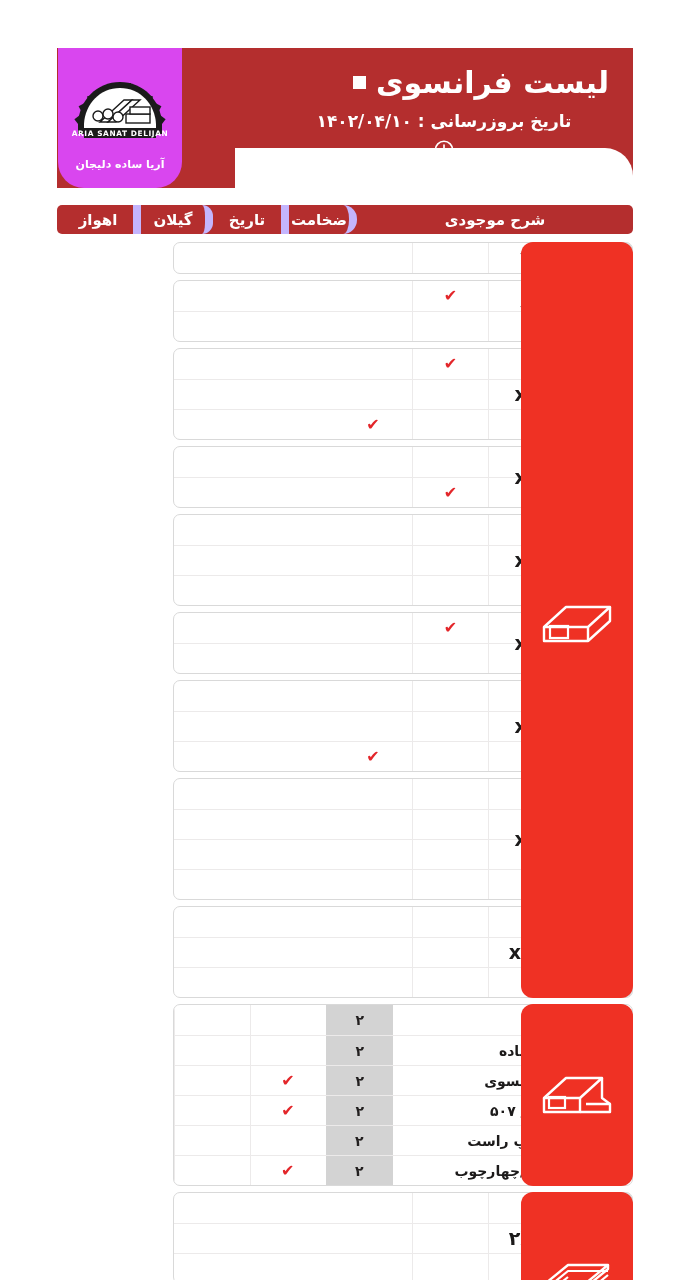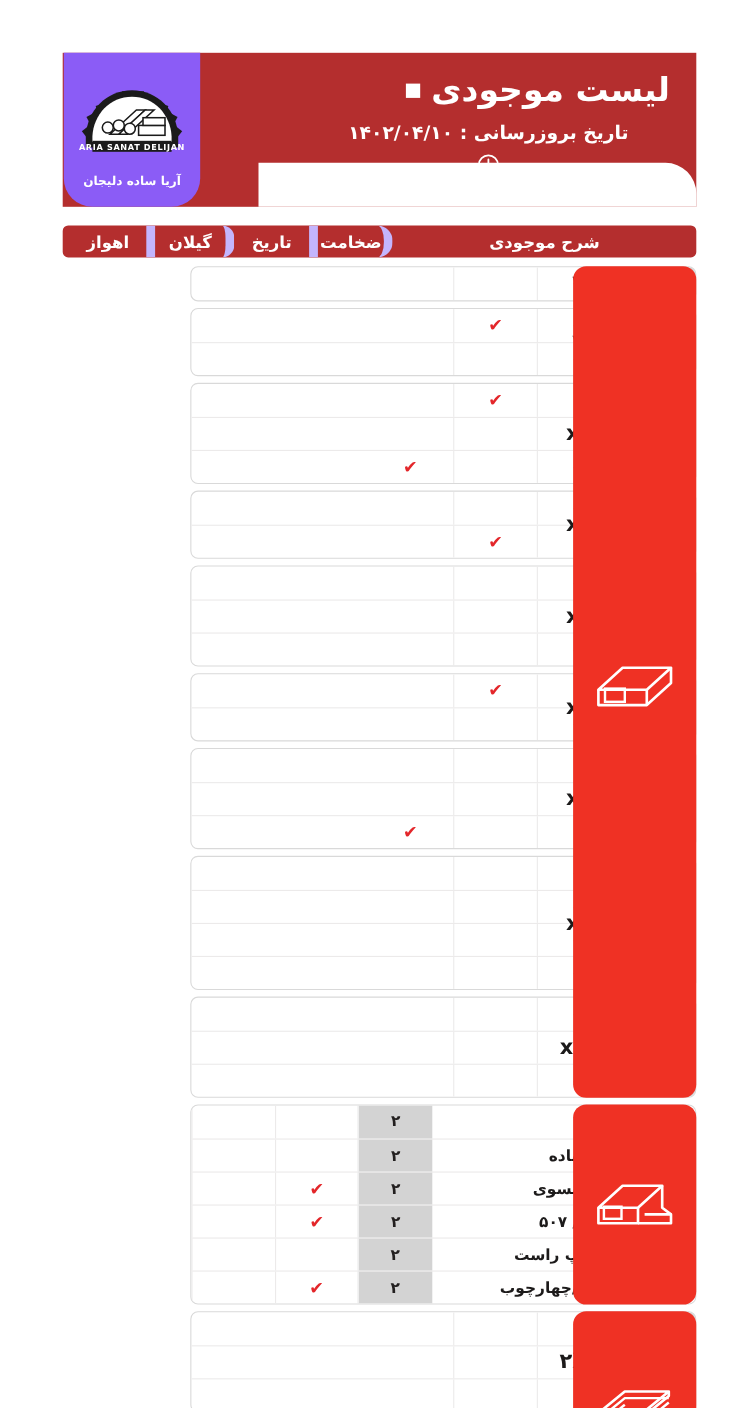--- a/index.html
+++ b/index.html
@@ -84,21 +84,21 @@
     width:22px;height:22px;
     flex:0 0 auto;
     display:block;
   }
 
   
   .logo-badge{
     position:absolute;
     left:1px;top:0;
     width:124px;height:140px;
-    background:#8b5cf6;
+    background:#d946ef;
     border-bottom-left-radius:26px;
     border-bottom-right-radius:26px;
     overflow:hidden;
   }
   .logo-inner{
     position:absolute;
     left:50%;top:28px;
     transform:translateX(-50%);
     width:110px;
     text-align:center;
@@ -247,21 +247,21 @@
 
 <div class="page">
 
   <div class="header-wrap">
     <div class="header-bar">
       <div class="notch"></div>
     </div>
 
     <div class="header-texts">
       <div class="title-line">
-        <span class="title-text">لیست موجودی</span>
+        <span class="title-text">لیست فرانسوی</span>
         <span class="title-sq"></span>
       </div>
       <div class="date-line">
         <span class="date-text">تاریخ بروزرسانی : ۱۴۰۲/۰۴/۱۰</span>
         <span>
           <svg class="clock-icon" viewBox="0 0 24 24" fill="none" aria-hidden="true">
             <circle cx="12" cy="12" r="9.5" stroke="#ffffff" stroke-width="1.8"></circle>
             <path d="M12 6.5V12l4 2.2" stroke="#ffffff" stroke-width="1.8" stroke-linecap="round" stroke-linejoin="round"></path>
           </svg>
         </span>

